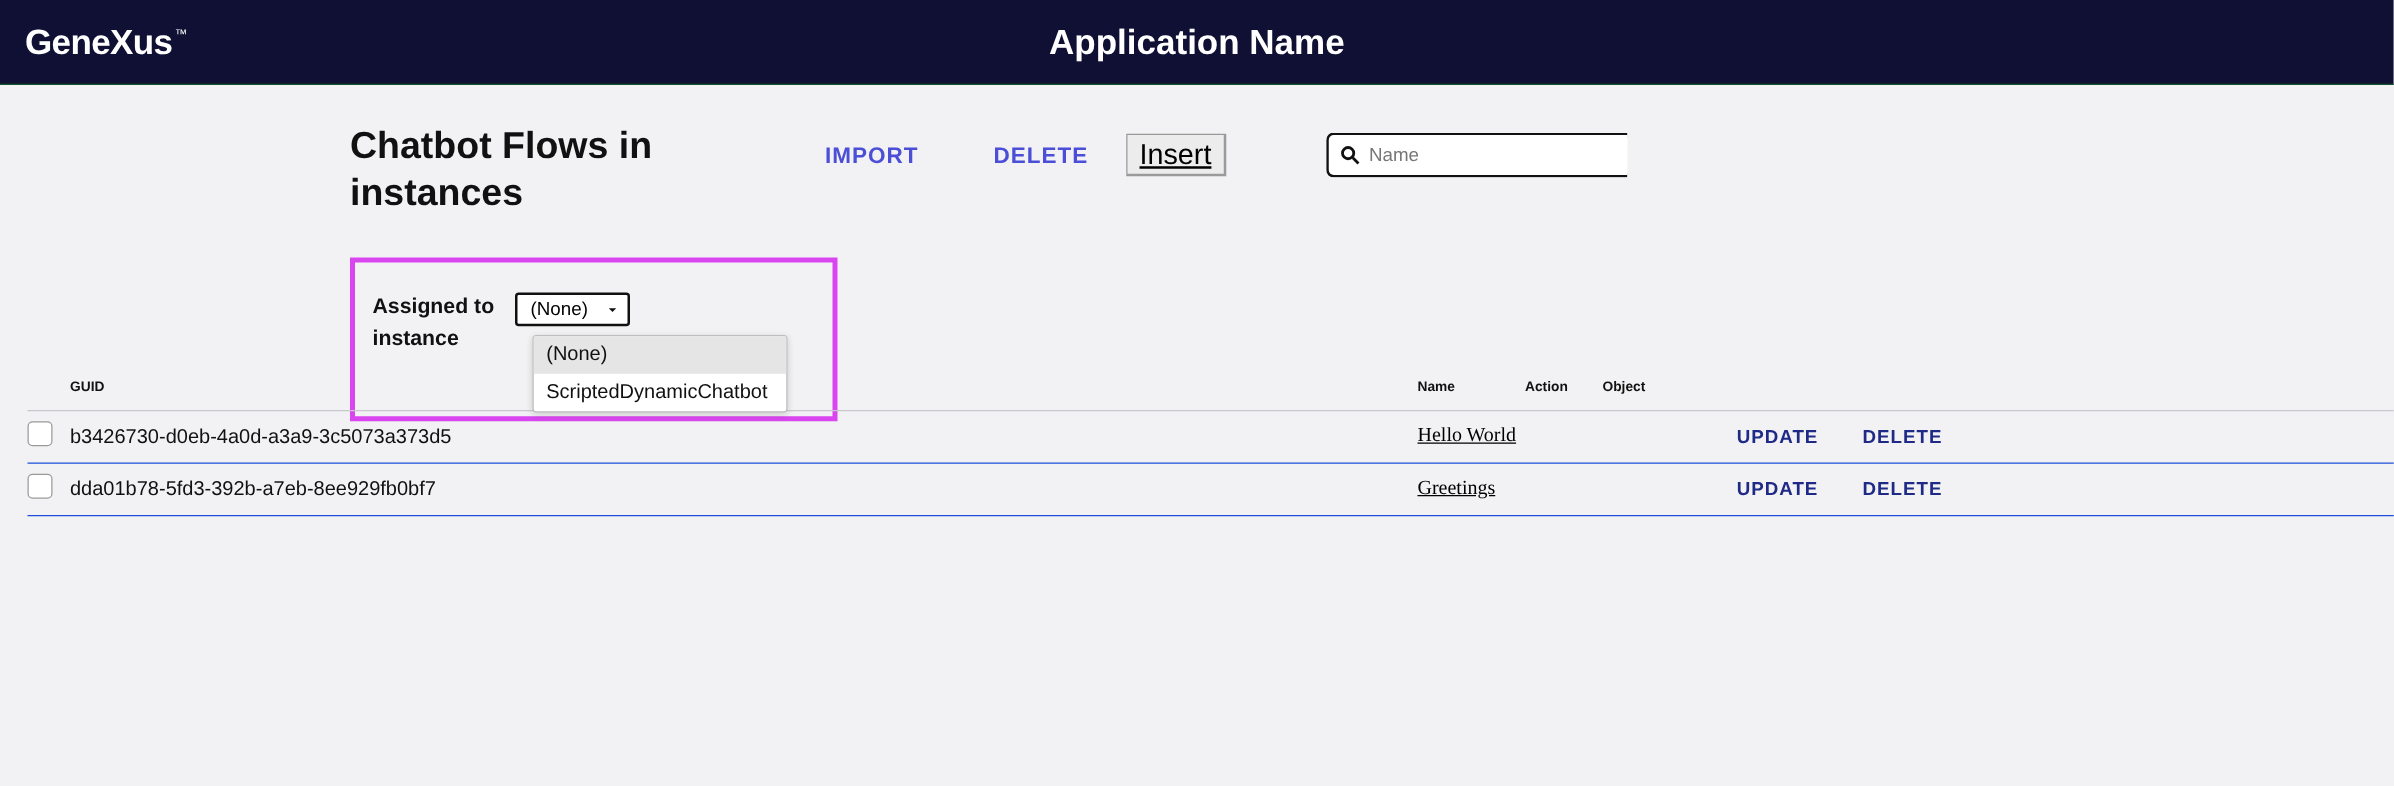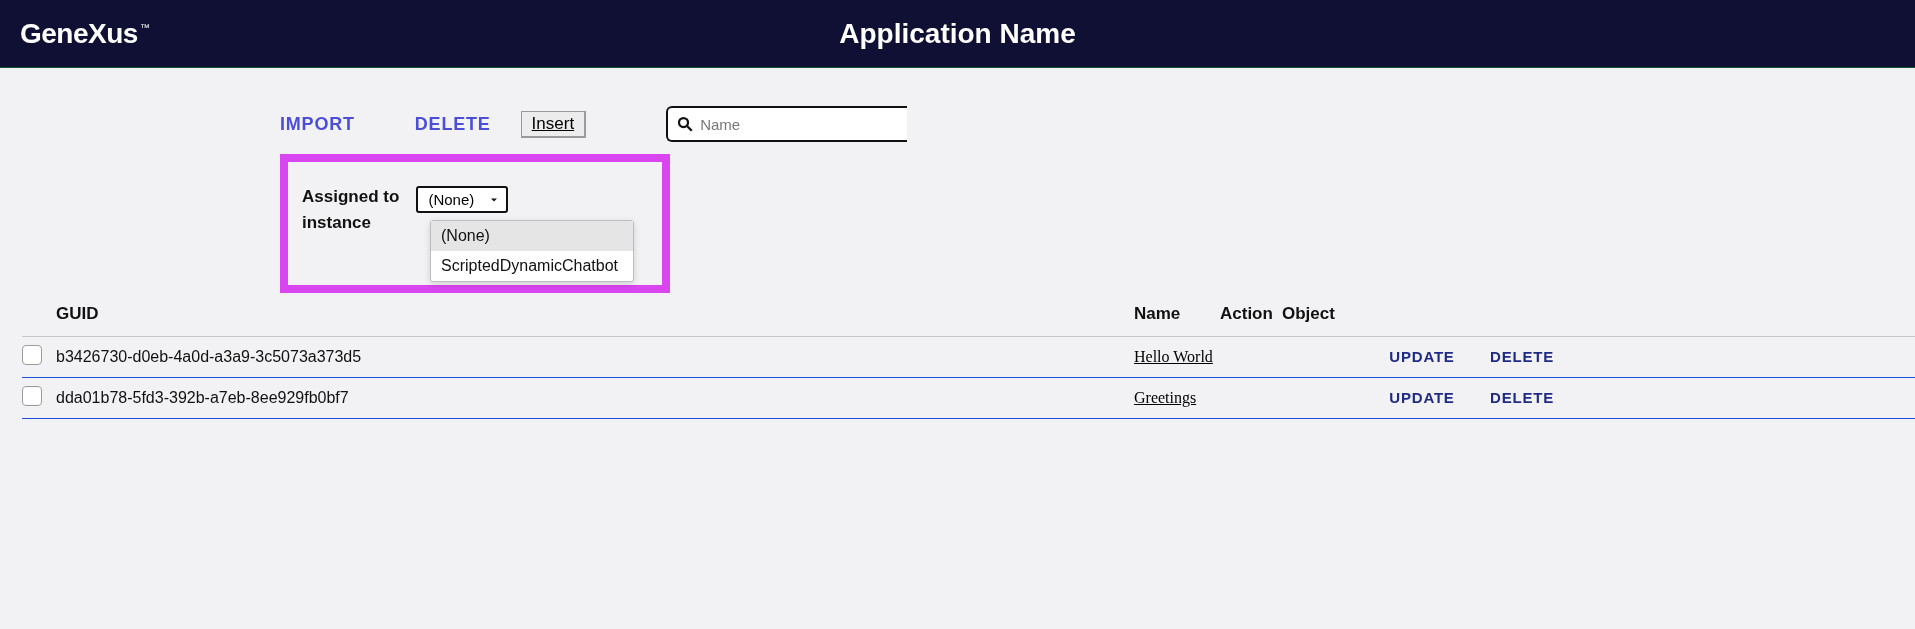--- a/index.html
+++ b/index.html
@@ -64,21 +64,21 @@
     font-size: 18px;
     letter-spacing: 0.8px;
     cursor: pointer;
   }
   .insert-btn {
     background: #ececec;
     border: 1px solid #9a9a9a;
     border-right-width: 2px;
     border-bottom-width: 2px;
     padding: 2px 10px;
-    font-size: 17px;
+    font-size: 23px;
     color: #000;
     text-decoration: underline;
     cursor: pointer;
     position: relative;
     left: -30px;
   }
   .search-wrap {
     display: flex;
     align-items: center;
     border: 2px solid #111;
@@ -97,22 +97,22 @@
   .search-input {
     border: none;
     outline: none;
     font-size: 15px;
     flex: 1;
     color: #555;
   }
   .search-input::placeholder { color: #777; }
 
   .filter-box {
-    border: 8px solid #d946ef;
-    margin-top: 12px;
+    border: 4px solid #d946ef;
+    margin-top: 33px;
     width: 390px;
     padding: 22px 14px 50px 14px;
     position: relative;
   }
   .filter-label {
     font-size: 17px;
     font-weight: 700;
     color: #111;
     display: inline-block;
     width: 110px;
@@ -161,21 +161,21 @@
   .table-wrap {
     position: absolute;
     left: 22px;
     right: 0;
     top: 296px;
   }
   .thead {
     display: flex;
     align-items: center;
     font-weight: 700;
-    font-size: 17px;
+    font-size: 11px;
     color: #111;
     padding: 8px 0 12px 0;
     border-bottom: 1px solid #c8c8cc;
   }
   .col-check { width: 34px; }
   .col-guid { width: 1078px; }
   .col-name { width: 86px; }
   .col-action { width: 62px; }
   .col-object { width: 90px; }
   .col-update { width: 100px; text-align: center; }
@@ -220,20 +220,21 @@
   <div class="logo">
     <span>Gene</span>
       <span class="bold">Xus</span>
       <span class="tm">™</span>
   </div>
   <div class="app-name">Application Name</div>
 </div>
 
 <div class="content">
   <div class="header-row">
+    <h1 class="page-title">Chatbot Flows in instances</h1>
     <div class="actions">
       <span class="action-link">IMPORT</span>
       <span class="action-link">DELETE</span>
       <button class="insert-btn">Insert</button>
       <div class="search-wrap">
         <svg class="search-icon" viewBox="0 0 24 24" fill="none" stroke="#111" stroke-width="3">
             <circle cx="10" cy="10" r="6"></circle>
             <line x1="15" y1="15" x2="21" y2="21"></line>
           </svg>
         <input class="search-input" placeholder="Name" style="">

